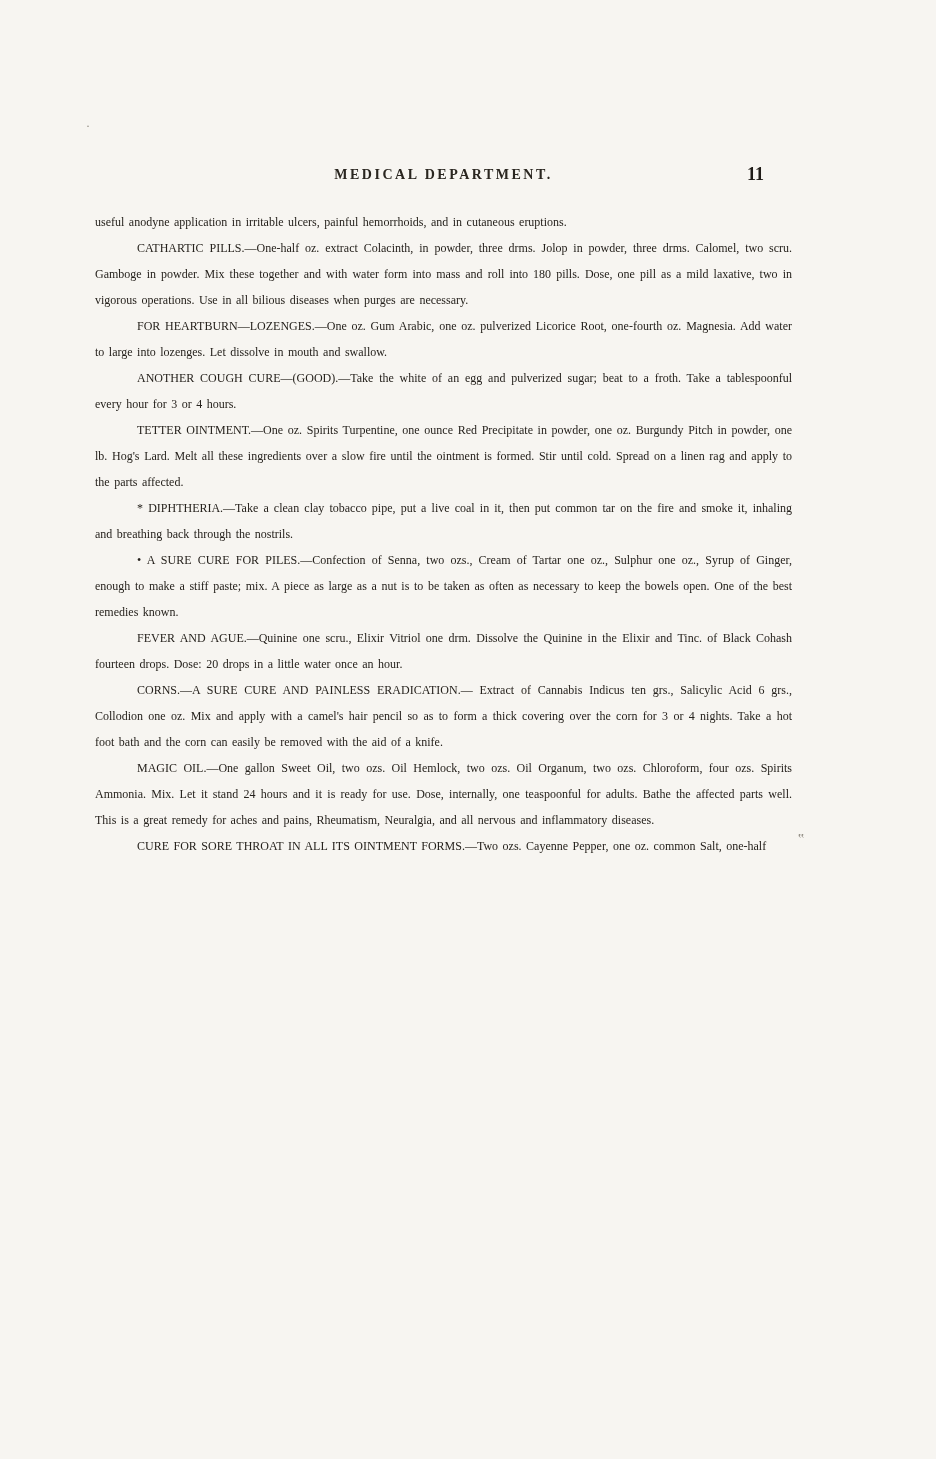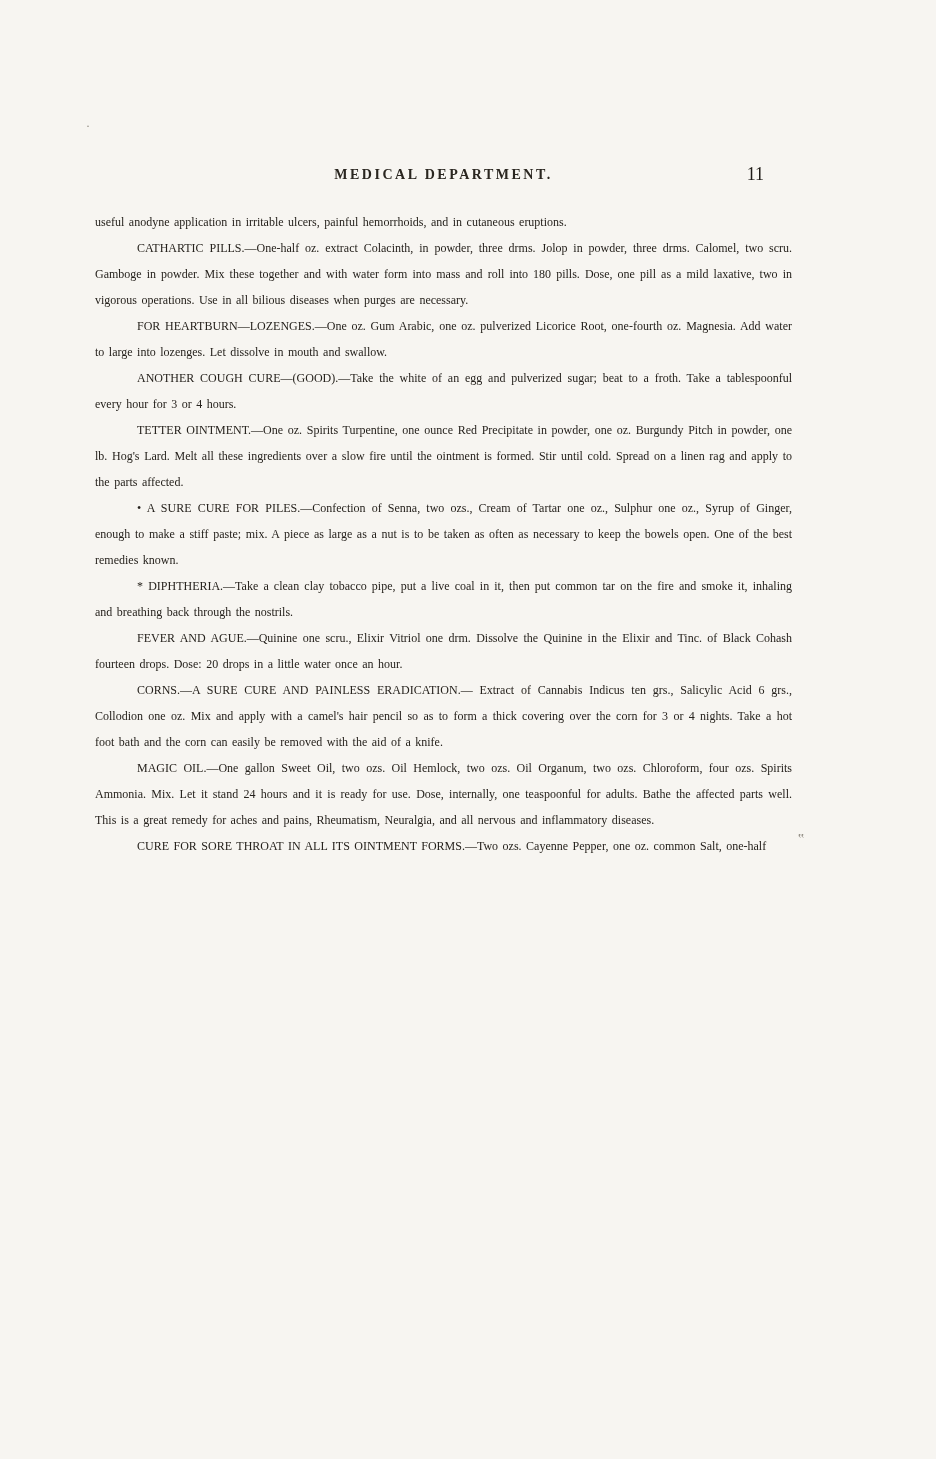--- a/index.html
+++ b/index.html
@@ -37,21 +37,21 @@
     font-size: 14px;
     font-weight: bold;
     letter-spacing: 2.5px;
     color: #2a2620;
   }
   .page-number {
     position: absolute;
     right: 28px;
     top: -3px;
     font-size: 18px;
-    font-weight: normal;
+    font-weight: bold;
     color: #1f1b17;
   }
   .body-text p {
     margin: 0;
     font-size: 12px;
     line-height: 26px;
     text-align: justify;
     word-spacing: 1.5px;
     color: #26221d;
   }
@@ -83,22 +83,22 @@
       <span class="running-title">MEDICAL DEPARTMENT.</span>
       <span class="page-number">11</span>
     </div>
 
     <div class="body-text">
       <p>useful anodyne application in irritable ulcers, painful hemorrhoids, and in cutaneous eruptions.</p>
       <p class="indent">CATHARTIC PILLS.—One-half oz. extract Colacinth, in powder, three drms. Jolop in powder, three drms. Calomel, two scru. Gamboge in powder.  Mix these together and with water form into mass and roll into 180 pills.  Dose, one pill as a mild laxative, two in vigorous operations.  Use in all bilious diseases when purges are necessary.</p>
       <p class="indent">FOR HEARTBURN—LOZENGES.—One oz. Gum Arabic, one oz. pulverized Licorice Root, one-fourth oz. Magnesia.  Add water to large into lozenges.  Let dissolve in mouth and swallow.</p>
       <p class="indent">ANOTHER COUGH CURE—(GOOD).—Take the white of an egg and pulverized sugar; beat to a froth.  Take a tablespoonful every hour for 3 or 4 hours.</p>
       <p class="indent">TETTER OINTMENT.—One oz. Spirits Turpentine, one ounce Red Precipitate in powder, one oz. Burgundy Pitch in powder, one lb. Hog's Lard.  Melt all these ingredients over a slow fire until the ointment is formed.  Stir until cold.  Spread on a linen rag and apply to the parts affected.</p>
+      <p class="indent">* DIPHTHERIA.—Take a clean clay tobacco pipe, put a live coal in it, then put common tar on the fire and smoke it, inhaling and breathing back through the nostrils.</p>
       <p class="indent">• A SURE CURE FOR PILES.—Confection of Senna, two ozs., Cream of Tartar one oz., Sulphur one oz., Syrup of Ginger, enough to make a stiff paste; mix.  A piece as large as a nut is to be taken as often as necessary to keep the bowels open.  One of the best remedies known.</p>
-      <p class="indent">* DIPHTHERIA.—Take a clean clay tobacco pipe, put a live coal in it, then put common tar on the fire and smoke it, inhaling and breathing back through the nostrils.</p>
       <p class="indent">FEVER AND AGUE.—Quinine one scru., Elixir Vitriol one drm. Dissolve the Quinine in the Elixir and Tinc. of Black Cohash fourteen drops.  Dose: 20 drops in a little water once an hour.</p>
       <p class="indent">CORNS.—A SURE CURE AND PAINLESS ERADICATION.— Extract of Cannabis Indicus ten grs., Salicylic Acid 6 grs., Collodion one oz.  Mix and apply with a camel's hair pencil so as to form a thick covering over the corn for 3 or 4 nights.  Take a hot foot bath and the corn can easily be removed with the aid of a knife.</p>
       <p class="indent">MAGIC OIL.—One gallon Sweet Oil, two ozs. Oil Hemlock, two ozs. Oil Organum, two ozs. Chloroform, four ozs. Spirits Ammonia. Mix.  Let it stand 24 hours and it is ready for use.  Dose, internally, one teaspoonful for adults.  Bathe the affected parts well.  This is a great remedy for aches and pains, Rheumatism, Neuralgia, and all nervous and inflammatory diseases.</p>
       <p class="indent">CURE FOR SORE THROAT IN ALL ITS OINTMENT FORMS.—Two ozs. Cayenne Pepper, one oz. common Salt, one-half</p>
     </div>
 
   </div>
 </div>
 
 </body></html>

